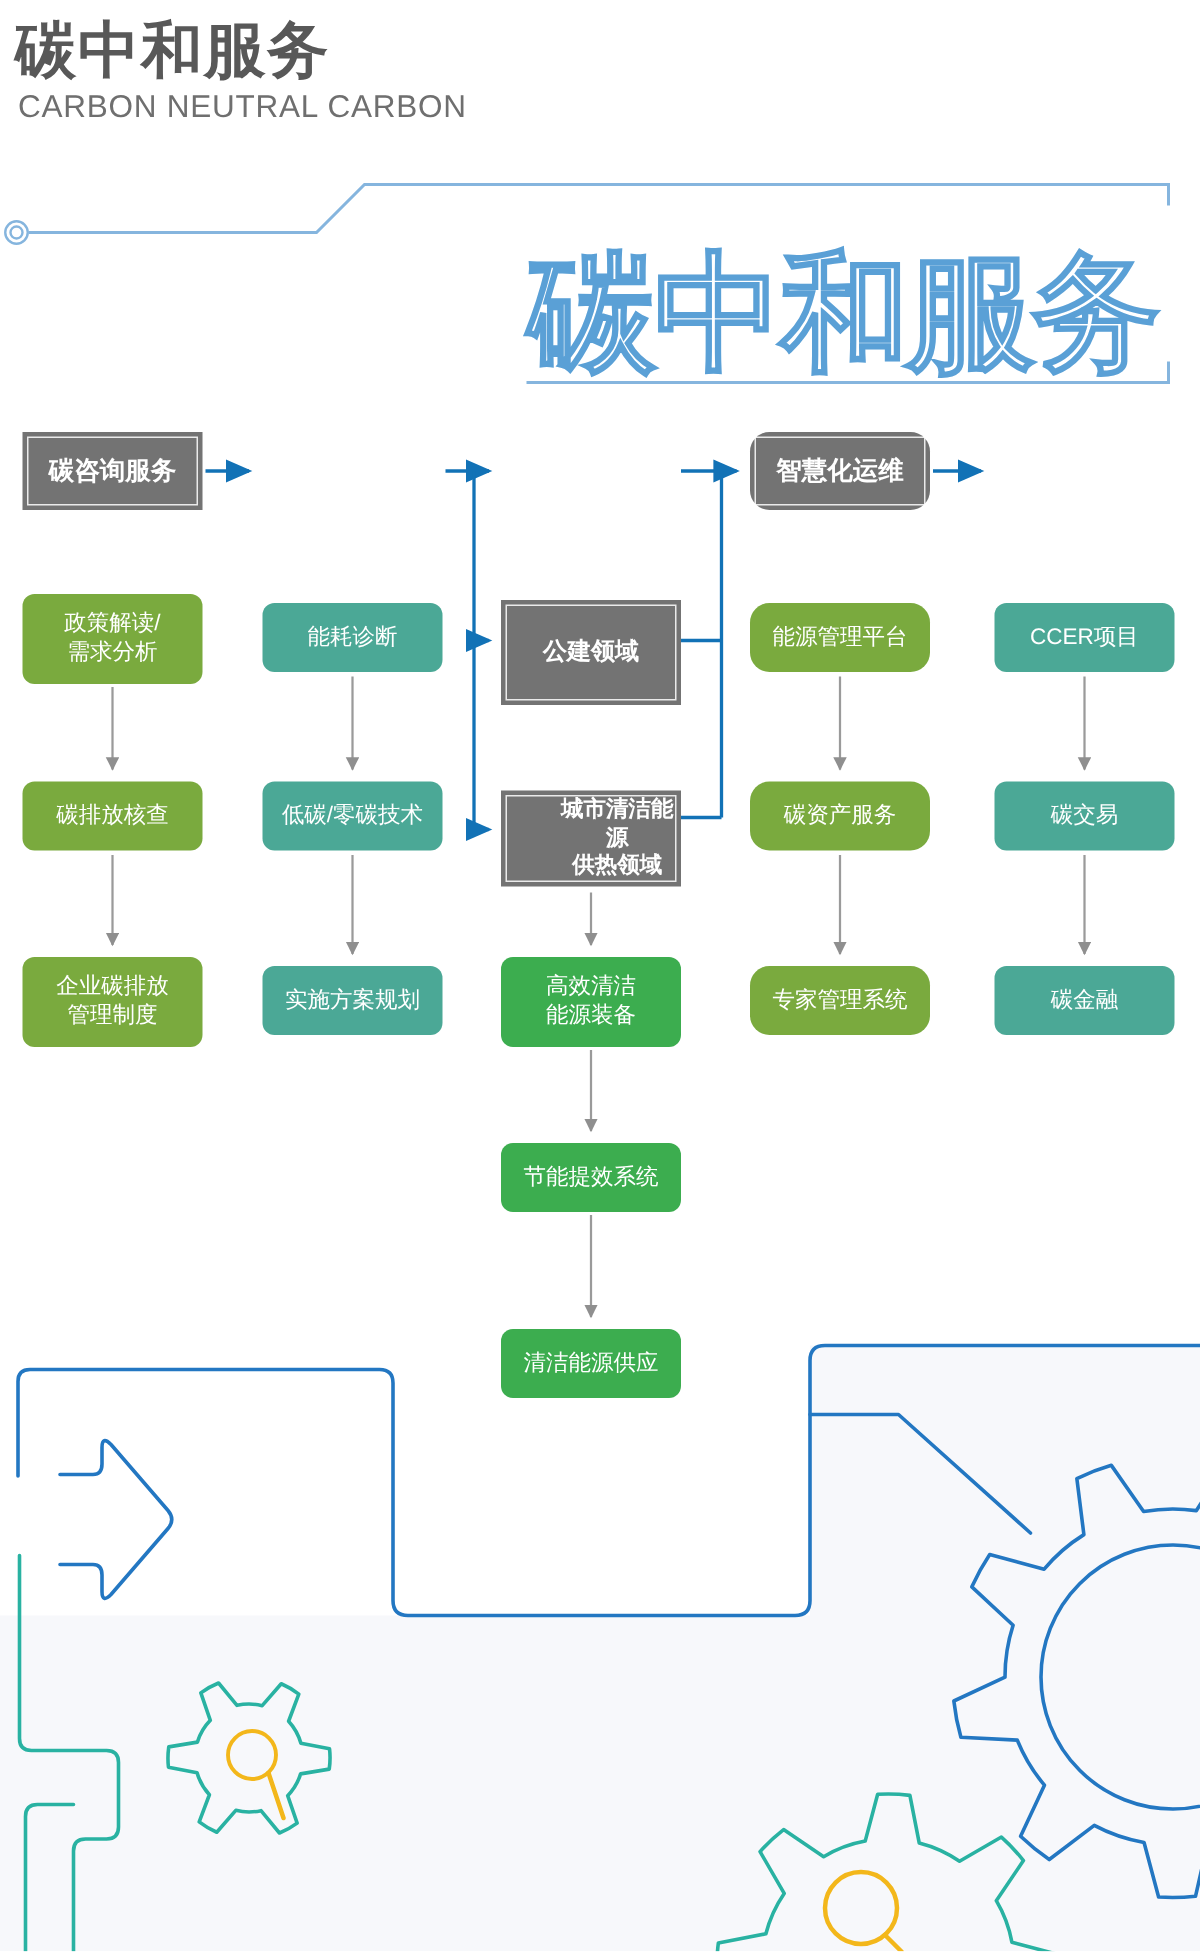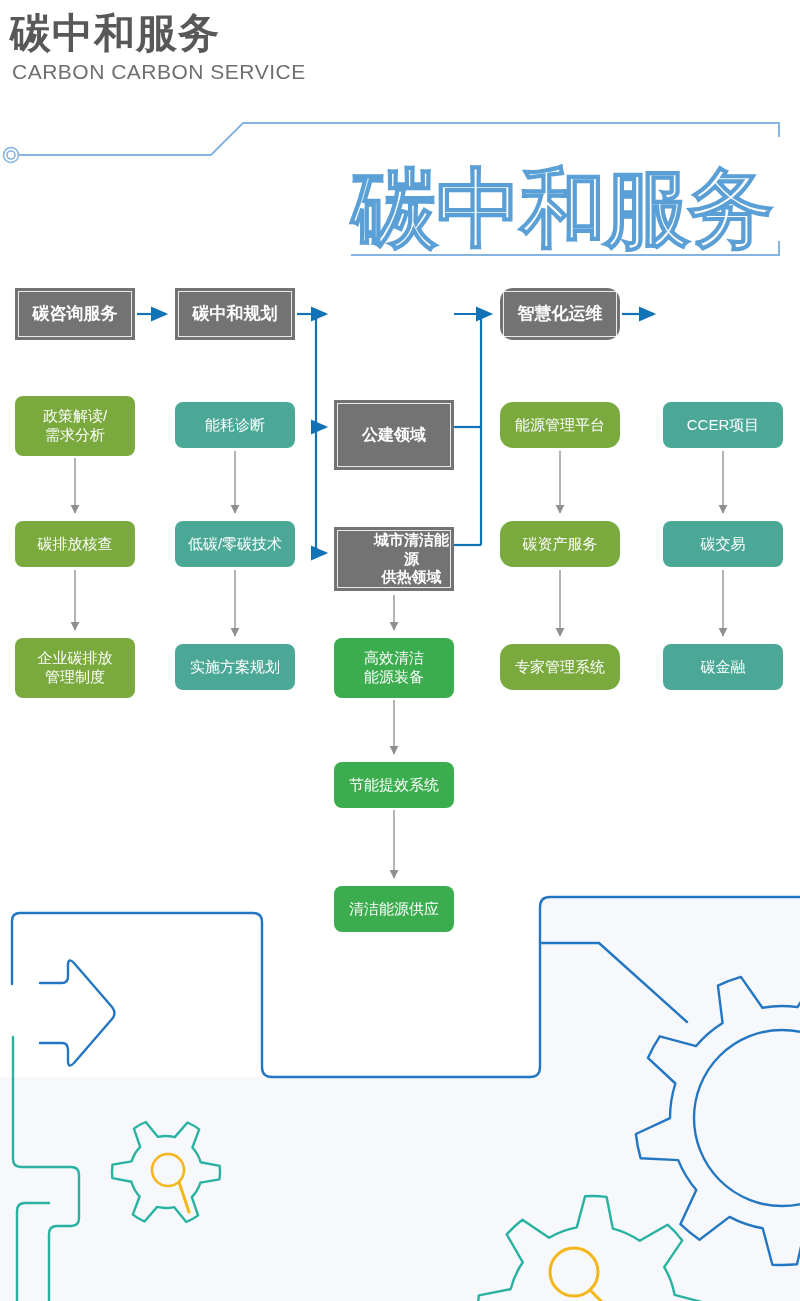--- a/index.html
+++ b/index.html
@@ -28,21 +28,21 @@
   .hb{height:64px;font-size:15px;padding-left:35px;}
   
   .c1{left:15px;}  .c2{left:175px;} .c3{left:334px;} .c4{left:500px;border-radius:13px;} .c5{left:663px;}
 </style>
 </head>
 <body>
 
 <div class="page">
 
   <div class="hdr-cn">碳中和服务</div>
-  <div class="hdr-en">CARBON CARBON SERVICE</div>
+  <div class="hdr-en">CARBON NEUTRAL CARBON</div>
 
   <svg class="svg-abs" style="top:110px" width="800" height="160" viewBox="0 110 800 160">
     <g fill="none" stroke="#85b5de" stroke-width="2">
       <circle cx="11" cy="155" r="7.5" stroke-width="1.6"></circle>
       <circle cx="11" cy="155" r="4" stroke-width="1.6"></circle>
       <path d="M19,155 H211 L243,123 H779 V137"></path>
       <path d="M351,255 H779 V241"></path>
     </g>
     <text class="wm-text" x="352" y="238" fill="#ffffff" stroke="#5aa0d6" stroke-width="1.5">碳中和服务</text>
   </svg>
@@ -81,21 +81,20 @@
       <line x1="235" y1="570" x2="235" y2="636" marker-end="url(#mg)"></line>
       <line x1="560" y1="570" x2="560" y2="636" marker-end="url(#mg)"></line>
       <line x1="723" y1="570" x2="723" y2="636" marker-end="url(#mg)"></line>
       <line x1="394" y1="595" x2="394" y2="630" marker-end="url(#mg)"></line>
       <line x1="394" y1="700" x2="394" y2="754" marker-end="url(#mg)"></line>
       <line x1="394" y1="810" x2="394" y2="878" marker-end="url(#mg)"></line>
     </g>
   </svg>
 
   <div class="box blue hh c1" style="top:288px">碳咨询服务</div>
-  <div class="box blue hh c2" style="top:288px">碳中和规划</div>
   <div class="box blue hh c4" style="top:288px">智慧化运维</div>
 
   <div class="box blue hh sm c3" style="top:400px;height:70px;font-size:16px">公建领域</div>
   <div class="box blue hb c3" style="top:527px">城市清洁能源
 供热领域</div>
 
   <div class="box green olive h2 c1" style="top:396px">政策解读/
 需求分析</div>
   <div class="box green teal  h1 c2" style="top:402px">能耗诊断</div>
   <div class="box green olive h1 c4" style="top:402px">能源管理平台</div>

